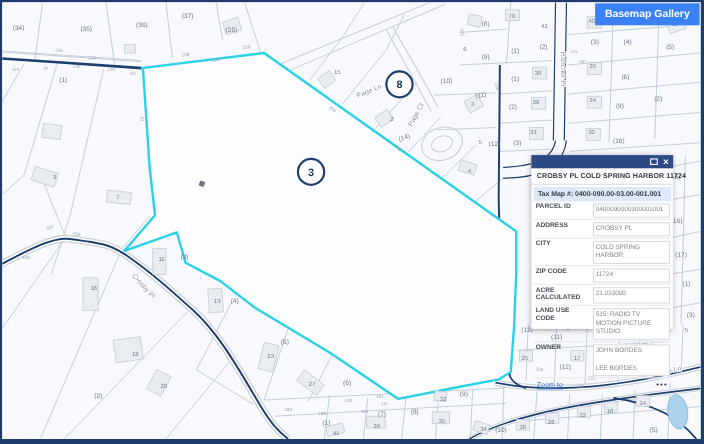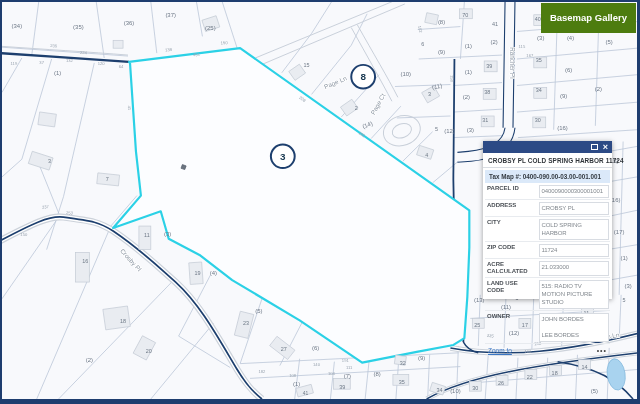--- a/index.html
+++ b/index.html
@@ -7,22 +7,22 @@
     position:relative;width:640px;height:404px;box-sizing:border-box;
     border:2px solid #1e3d6f;border-right-width:3px;border-bottom-width:5px;
     overflow:hidden;background:#f8f9fc;
     font-family:"Liberation Sans",sans-serif;
   }
   #map{position:absolute;left:0;top:0;width:100%;height:100%;}
   svg text{font-family:"Liberation Sans",sans-serif;}
 
   
   #basemap{
-    position:absolute;top:1px;right:1px;height:30px;padding:0 9px;
-    background:#4d7c0f;color:#fff;border:none;font-family:"Liberation Sans",sans-serif;
+    position:absolute;top:1px;right:1px;height:20px;padding:0 9px;
+    background:#3b82f6;color:#fff;border:none;font-family:"Liberation Sans",sans-serif;
     font-size:9.5px;font-weight:bold;line-height:16px;cursor:pointer;
   }
 
   
   #popup{
     position:absolute;left:481px;top:139px;width:129px;height:158px;
     background:#fff;box-shadow:0 1px 5px rgba(0,0,0,.38);
     display:flex;flex-direction:column;font-size:6.5px;color:#3a4046;
   }
   .titlebar{

